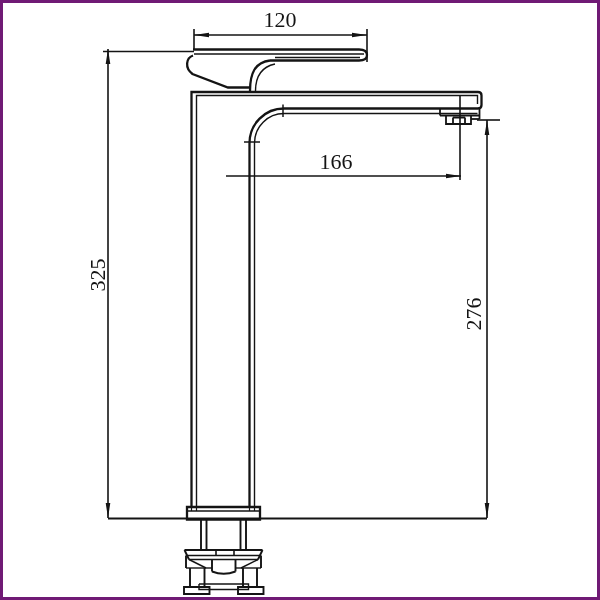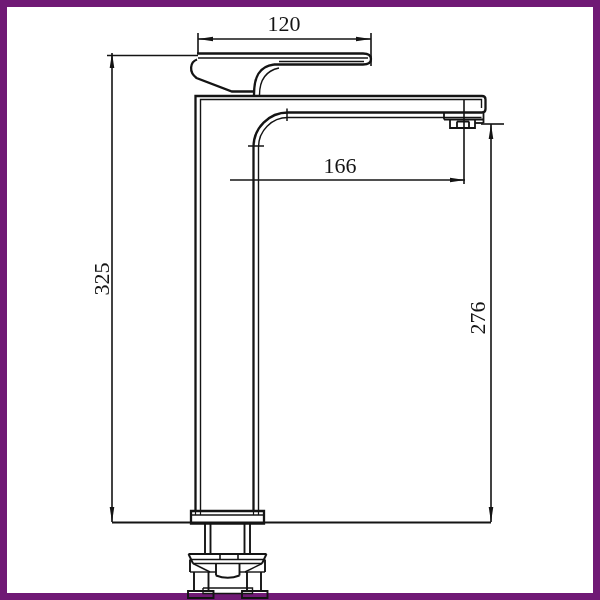--- a/index.html
+++ b/index.html
@@ -1,21 +1,21 @@
 <!DOCTYPE html>
 <html><head>
 <meta charset="utf-8">
 <style>
   html,body{margin:0;padding:0;background:#ffffff;}
   #stage{
     position:relative;
     width:600px;height:600px;
     background:#ffffff;
     box-sizing:border-box;
-    border:7px solid #701a75;
+    border:3px solid #701a75;
     font-family:"Liberation Serif","DejaVu Serif",serif;
   }
   svg{display:block;}
   .dim-text{
     font-family:"Liberation Serif","DejaVu Serif",serif;
     font-size:22px;
     fill:#141414;
   }
 </style>
 </head>

